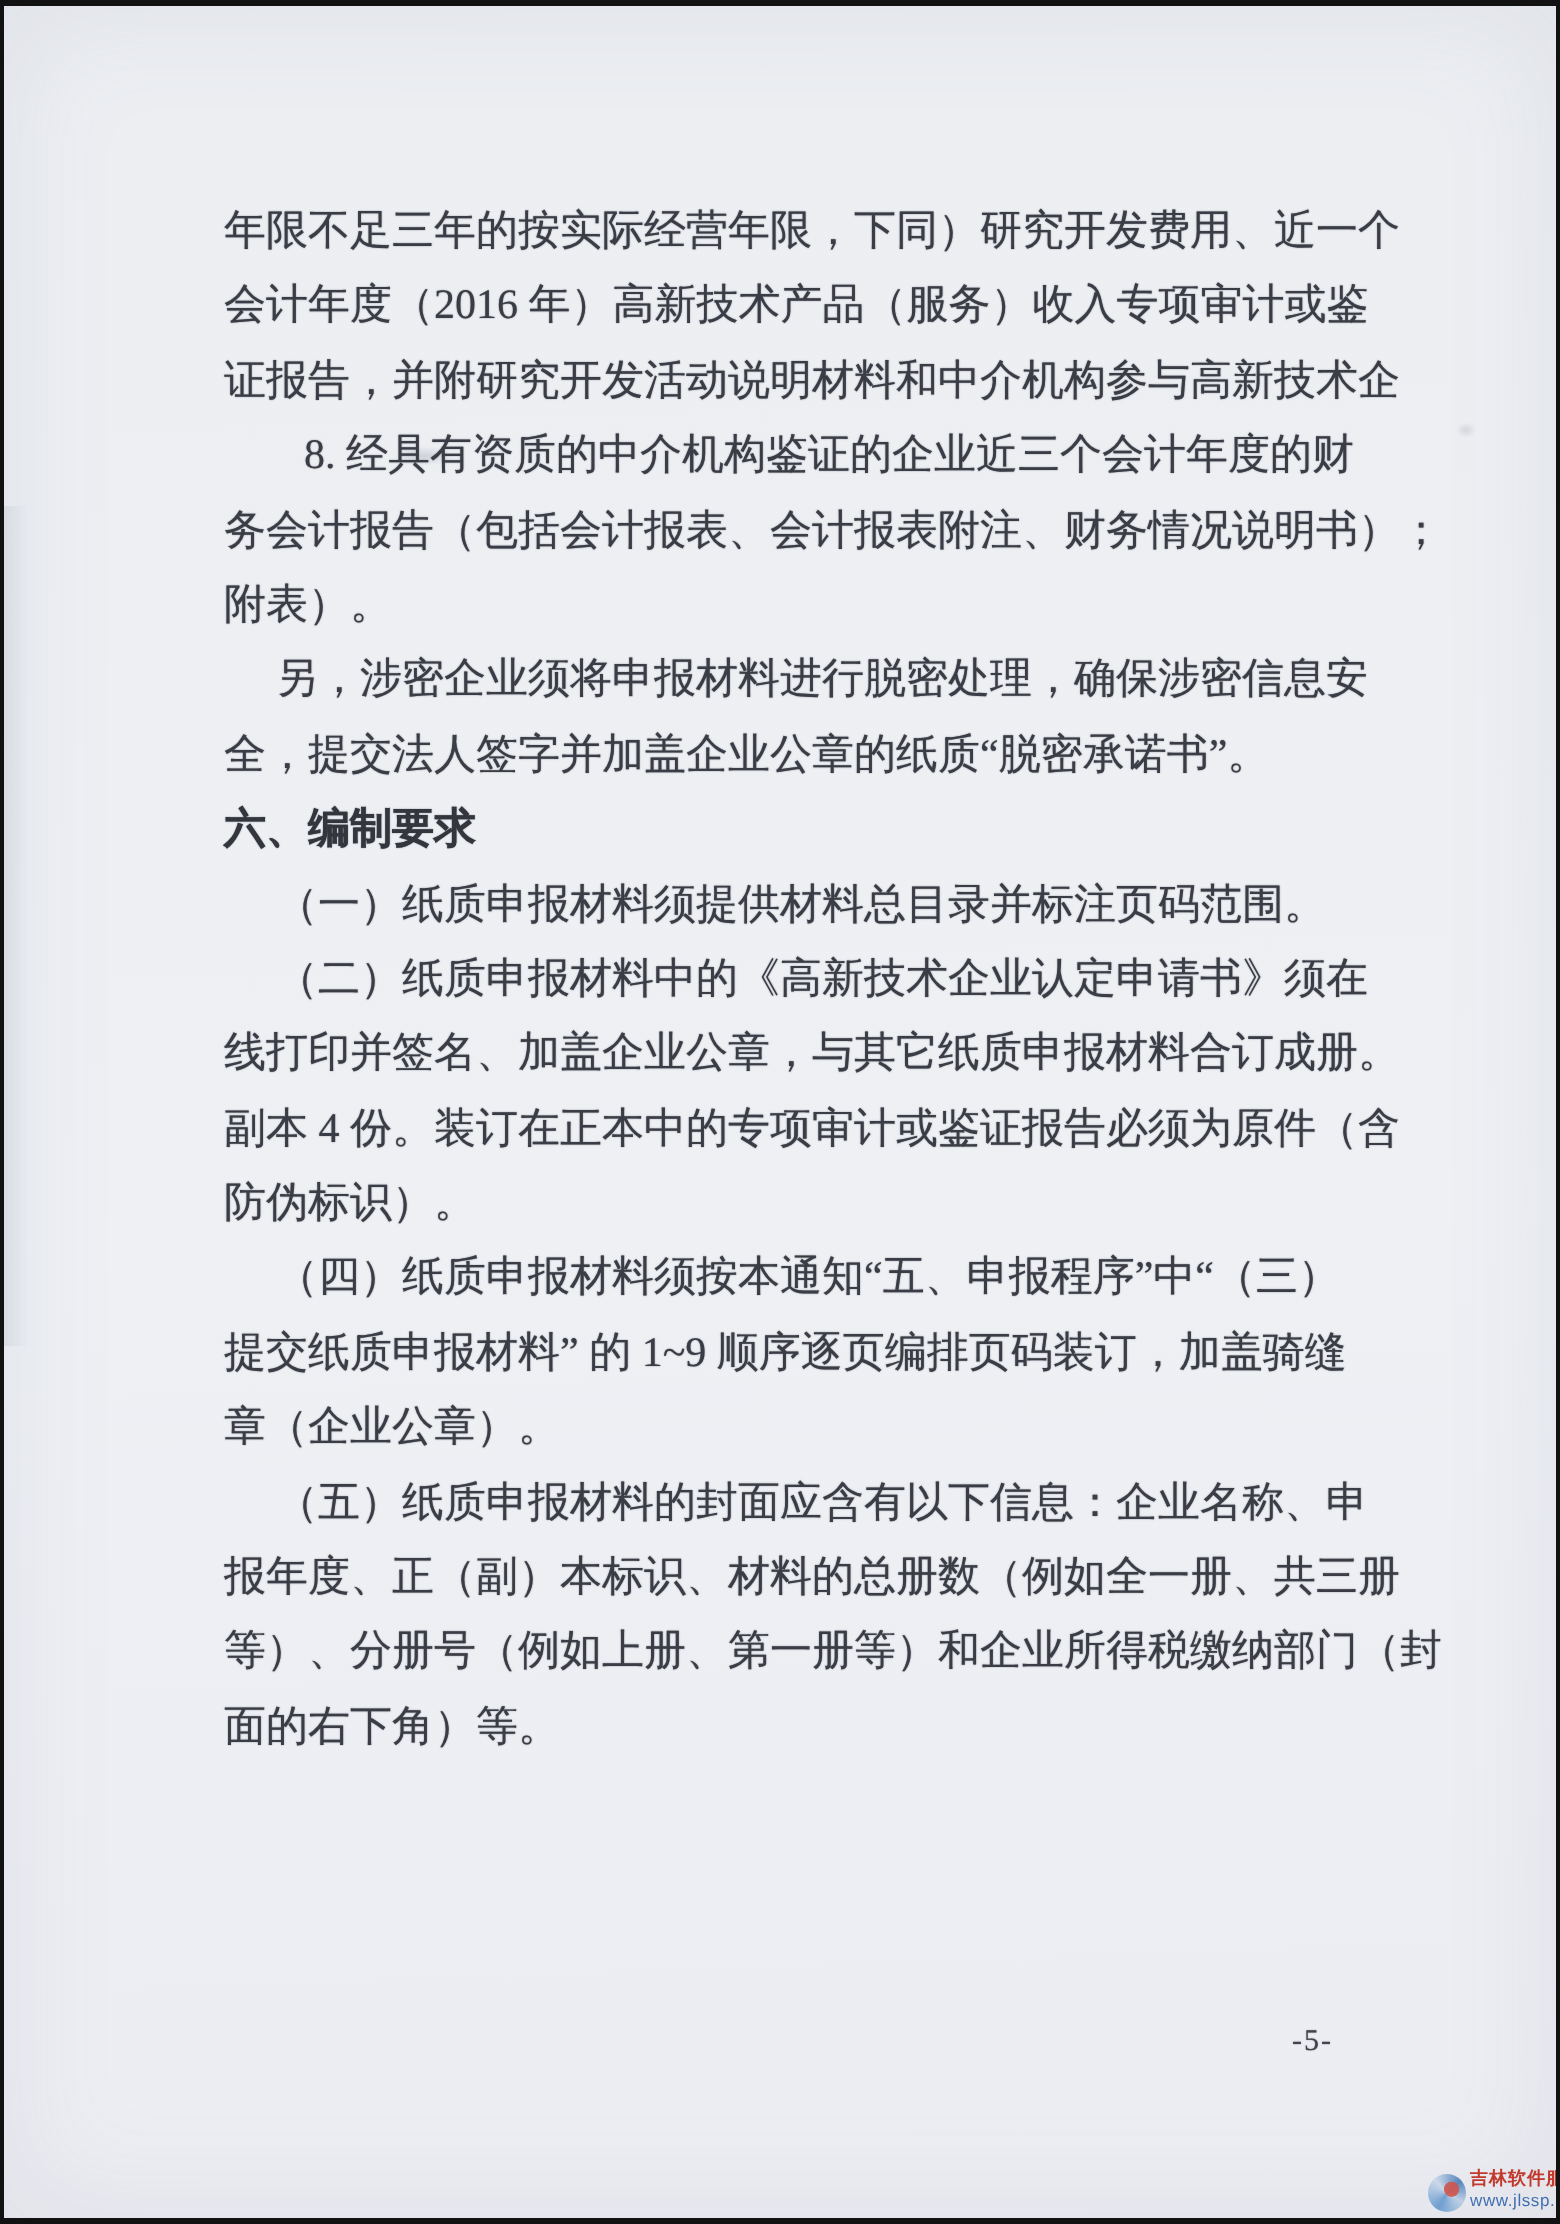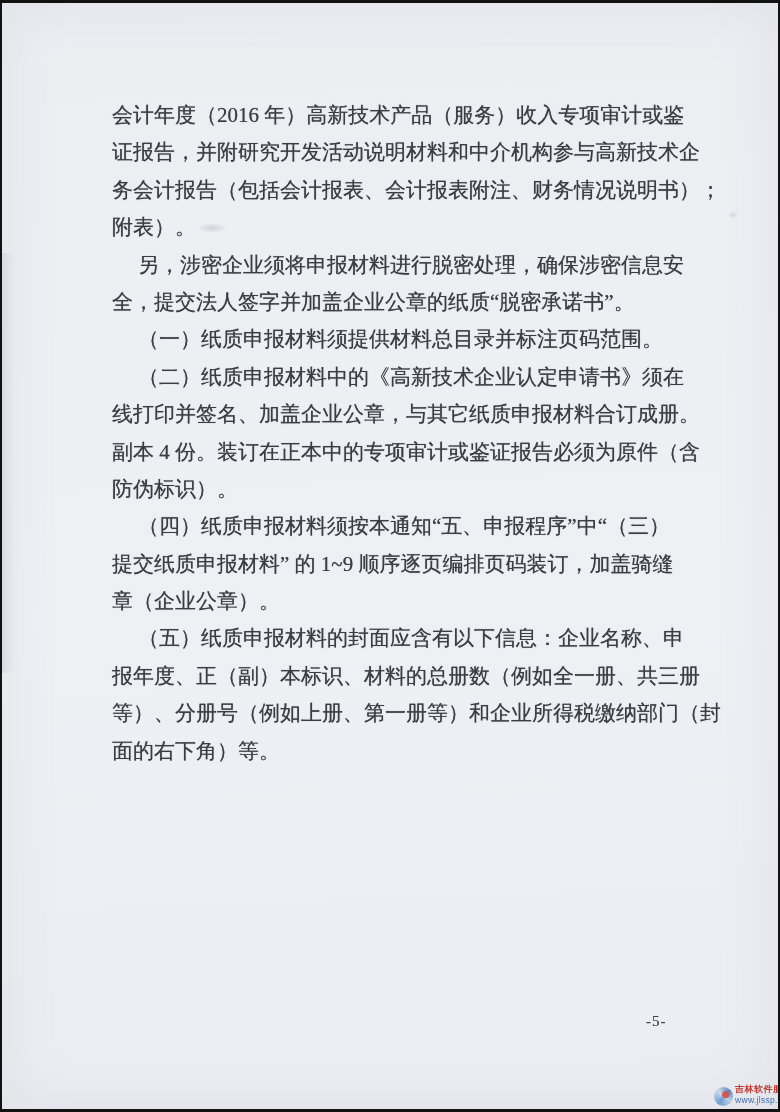--- a/index.html
+++ b/index.html
@@ -98,26 +98,29 @@
 </head>
 <body>
 
 <div class="page">
 
   <div class="artifact a1"></div>
   <div class="artifact a2"></div>
   <div class="artifact a3"></div>
 
   <div class="text-block">
+    <div class="line">年限不足三年的按实际经营年限，下同）研究开发费用、近一个</div>
     <div class="line">会计年度（2016 年）高新技术产品（服务）收入专项审计或鉴</div>
     <div class="line">证报告，并附研究开发活动说明材料和中介机构参与高新技术企</div>
+    <div class="line ind2">8. 经具有资质的中介机构鉴证的企业近三个会计年度的财</div>
     <div class="line">务会计报告（包括会计报表、会计报表附注、财务情况说明书）；</div>
     <div class="line">附表）。</div>
     <div class="line ind1">另，涉密企业须将申报材料进行脱密处理，确保涉密信息安</div>
     <div class="line">全，提交法人签字并加盖企业公章的纸质“脱密承诺书”。</div>
+    <div class="line heading">六、编制要求</div>
     <div class="line ind1">（一）纸质申报材料须提供材料总目录并标注页码范围。</div>
     <div class="line ind1">（二）纸质申报材料中的《高新技术企业认定申请书》须在</div>
     <div class="line">线打印并签名、加盖企业公章，与其它纸质申报材料合订成册。</div>
     <div class="line">副本 4 份。装订在正本中的专项审计或鉴证报告必须为原件（含</div>
     <div class="line">防伪标识）。</div>
     <div class="line ind1">（四）纸质申报材料须按本通知“五、申报程序”中“（三）</div>
     <div class="line">提交纸质申报材料” 的 1~9 顺序逐页编排页码装订，加盖骑缝</div>
     <div class="line">章（企业公章）。</div>
     <div class="line ind1">（五）纸质申报材料的封面应含有以下信息：企业名称、申</div>
     <div class="line">报年度、正（副）本标识、材料的总册数（例如全一册、共三册</div>

